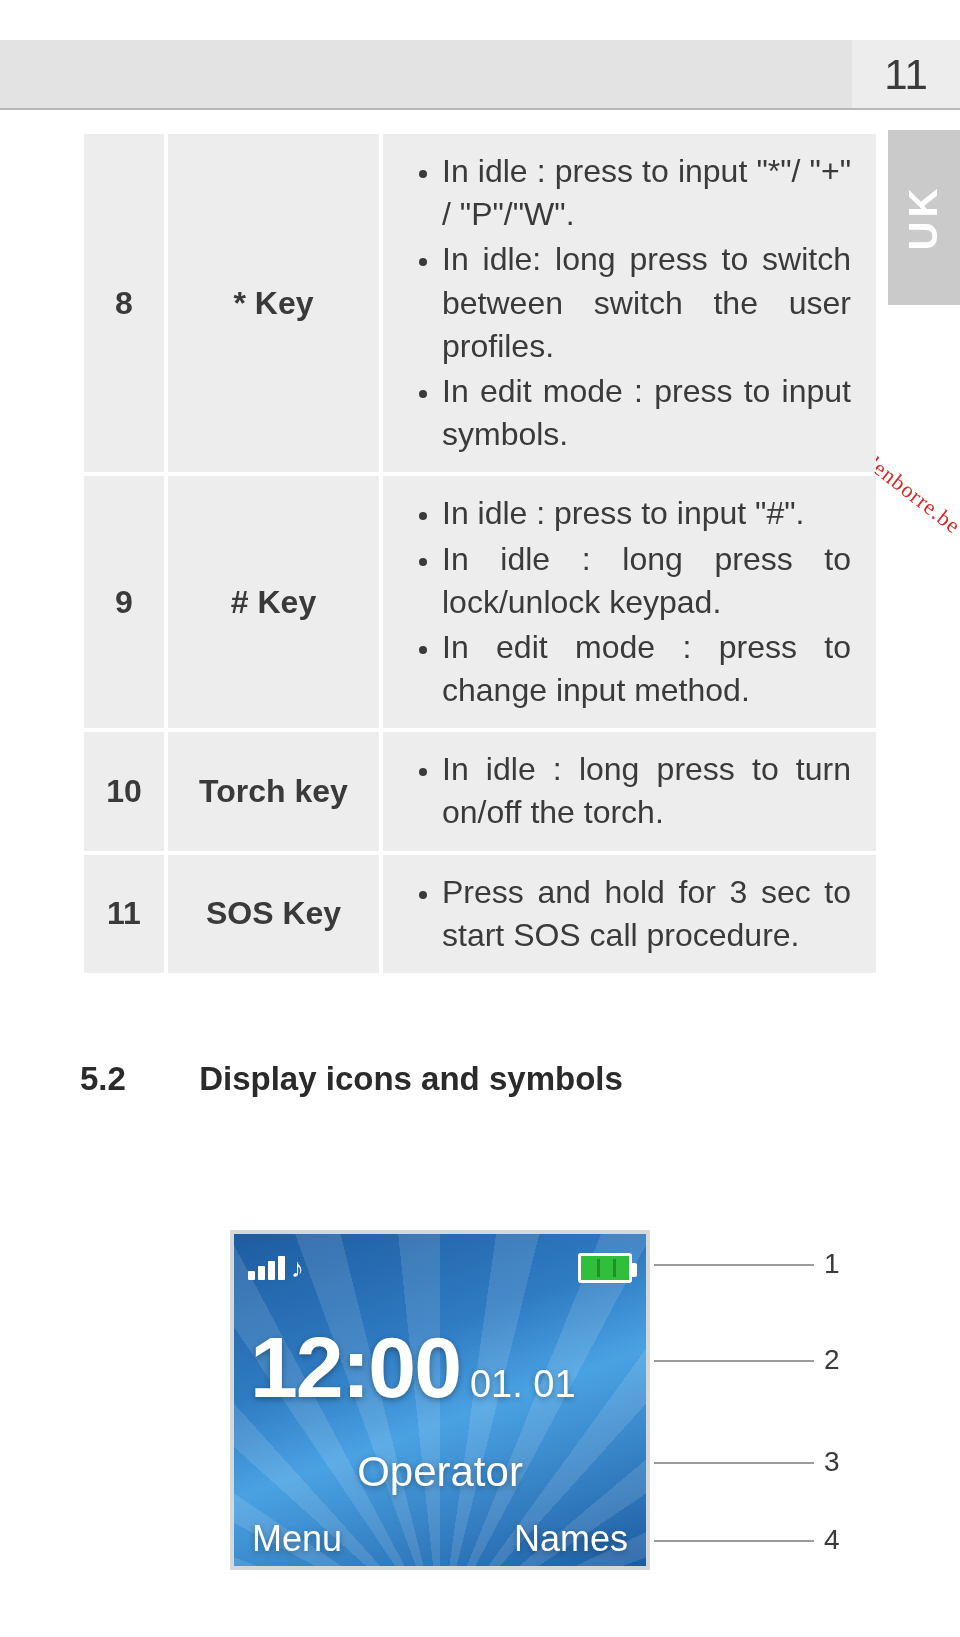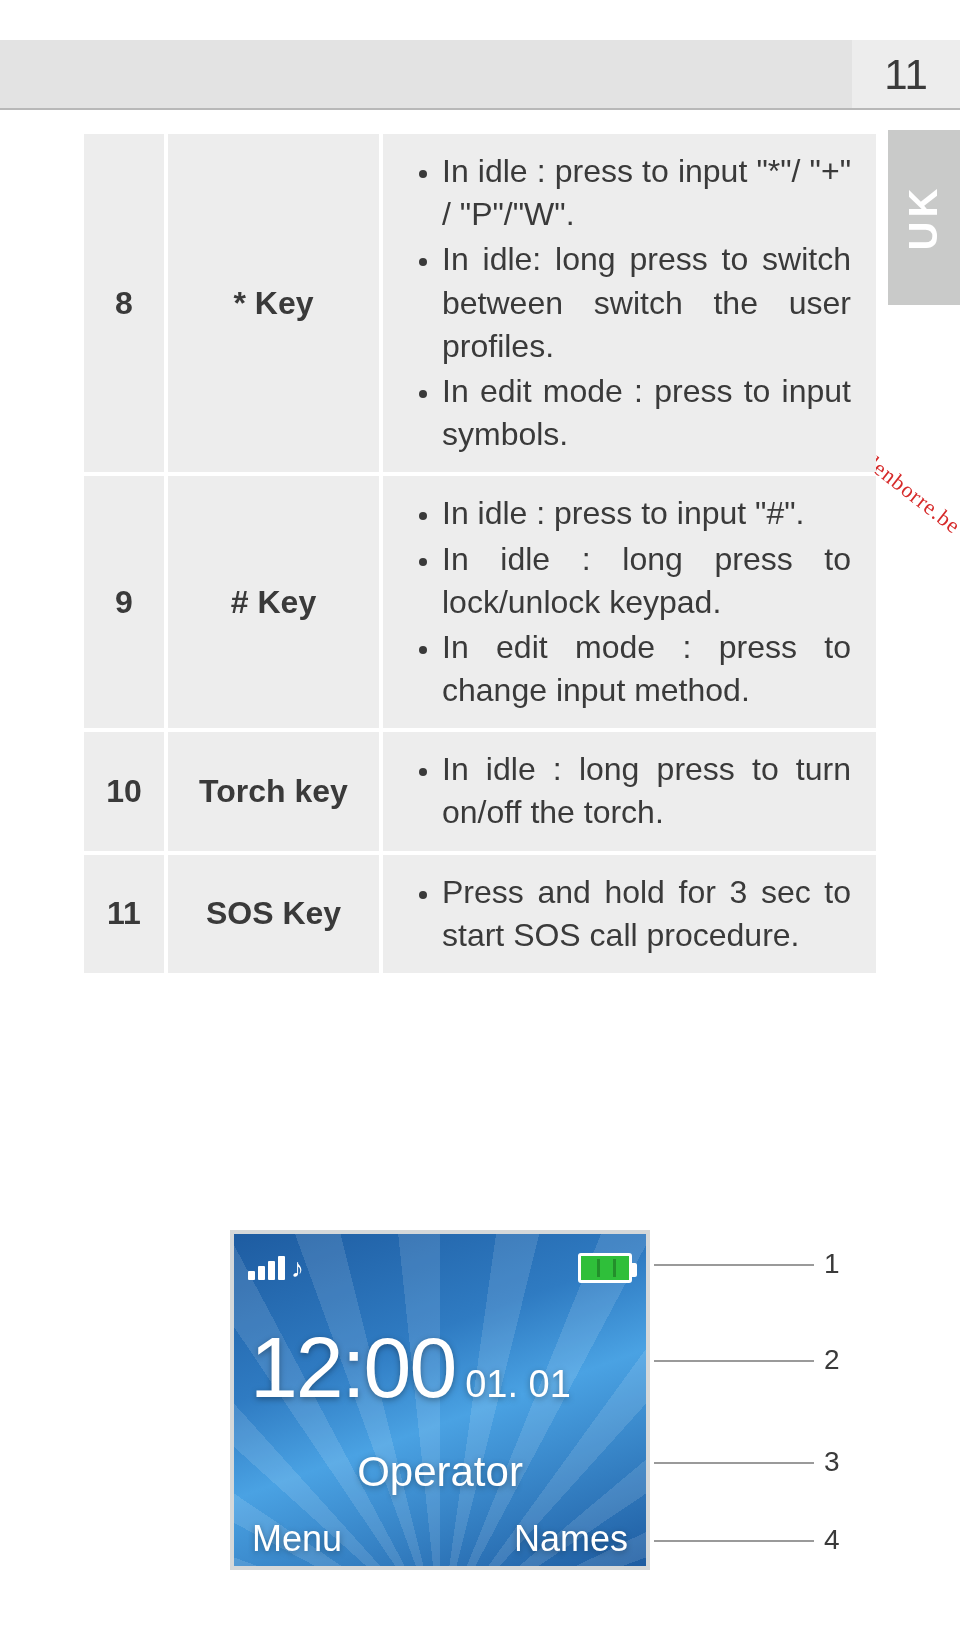--- a/index.html
+++ b/index.html
@@ -203,21 +203,21 @@
   .batt .seg { position:absolute; top:3px; bottom:3px; width:3px; background: rgba(0,0,0,0.25); }
   .batt .s1{left:33%} .batt .s2{left:66%}
 
   .clock {
     position: absolute; left: 16px; top: 84px; color:#fff;
     font-family: Arial, Helvetica, sans-serif;
     font-weight: 400;
     display: flex; align-items: baseline; gap: 10px;
     text-shadow: 0 2px 6px rgba(0,0,0,0.35);
   }
-  .clock .time { font-size: 86px; letter-spacing: -2px; }
+  .clock .time { font-size: 86px; letter-spacing: -2px; font-weight: bold; }
   .clock .date { font-size: 38px; }
 
   .operator {
     position: absolute; left:0; right:0; top: 214px;
     text-align: center; color:#fff; font-size: 42px;
     text-shadow: 0 2px 6px rgba(0,0,0,0.35);
   }
   .softkeys {
     position: absolute; left:0; right:0; bottom: 6px;
     display:flex; justify-content: space-between; padding: 0 18px;
@@ -292,20 +292,24 @@
     <td class="col-desc">
       <ul>
         <li>Press and hold for 3 sec to start SOS call procedure.</li>
       </ul>
     </td>
   </tr>
 </tbody>
   </table>
 
 <div class="section">
+  <div class="sec-heading">
+    <span class="num">5.2</span>
+    <span>Display icons and symbols</span>
+  </div>
 </div>
 
 <div class="figwrap">
 
   <div class="phone">
     <div class="rays"></div>
 
     <div class="status">
       <div style="display:flex;align-items:center;">
         <div class="sig">

